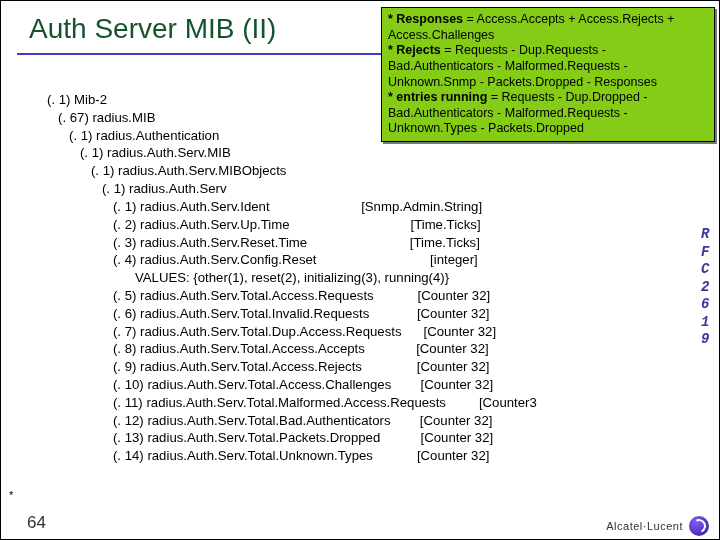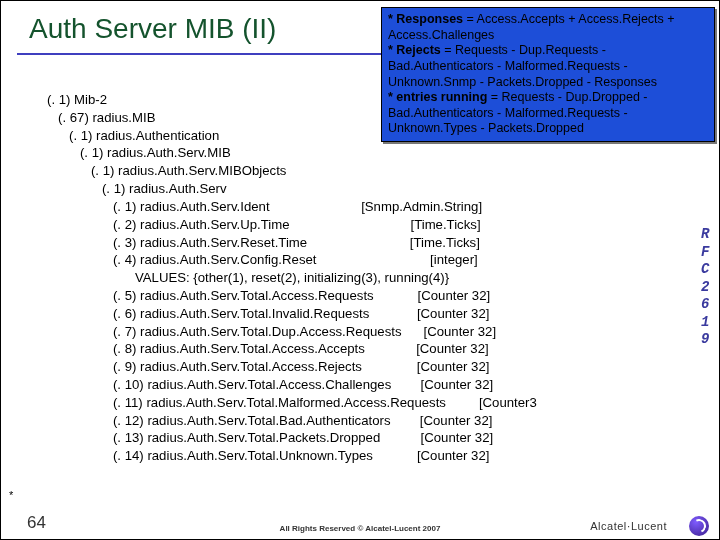--- a/index.html
+++ b/index.html
@@ -28,21 +28,21 @@
     top: 52px;
     width: 688px;
     height: 2px;
     background: #3f3fbf;
   }
   .note-box {
     position: absolute;
     left: 380px;
     top: 6px;
     width: 320px;
-    background: #1d4ed8;
+    background: #84cc16;
     border: 1px solid #000;
     box-shadow: 2px 2px 0 #777;
     padding: 4px 6px;
     font-size: 12.5px;
     line-height: 1.25;
     z-index: 5;
   }
   .note-box b { font-weight: bold; }
   .tree {
     position: absolute;
@@ -96,21 +96,21 @@
     font-size: 8px;
     color: #333;
     font-weight: bold;
   }
   .footer .logo {
     position: absolute;
     right: 10px;
     bottom: 3px;
     display: flex;
     align-items: center;
-    gap: 22px;
+    gap: 6px;
   }
   .footer .logo-text {
     font-size: 11px;
     color: #333;
     letter-spacing: 0.5px;
   }
   .footer .logo-badge {
     width: 20px;
     height: 20px;
     border-radius: 50%;
@@ -173,18 +173,17 @@
   <div>2</div>
   <div>6</div>
   <div>1</div>
   <div>9</div>
 </div>
 
 <div class="asterisk">*</div>
 
 <div class="footer">
   <div class="pagenum">64</div>
-  <div class="copyright">All Rights Reserved © Alcatel-Lucent 2007</div>
   <div class="logo">
     <span class="logo-text">Alcatel·Lucent</span>
     <span class="logo-badge"></span>
   </div>
 </div>
 
 </body></html>

